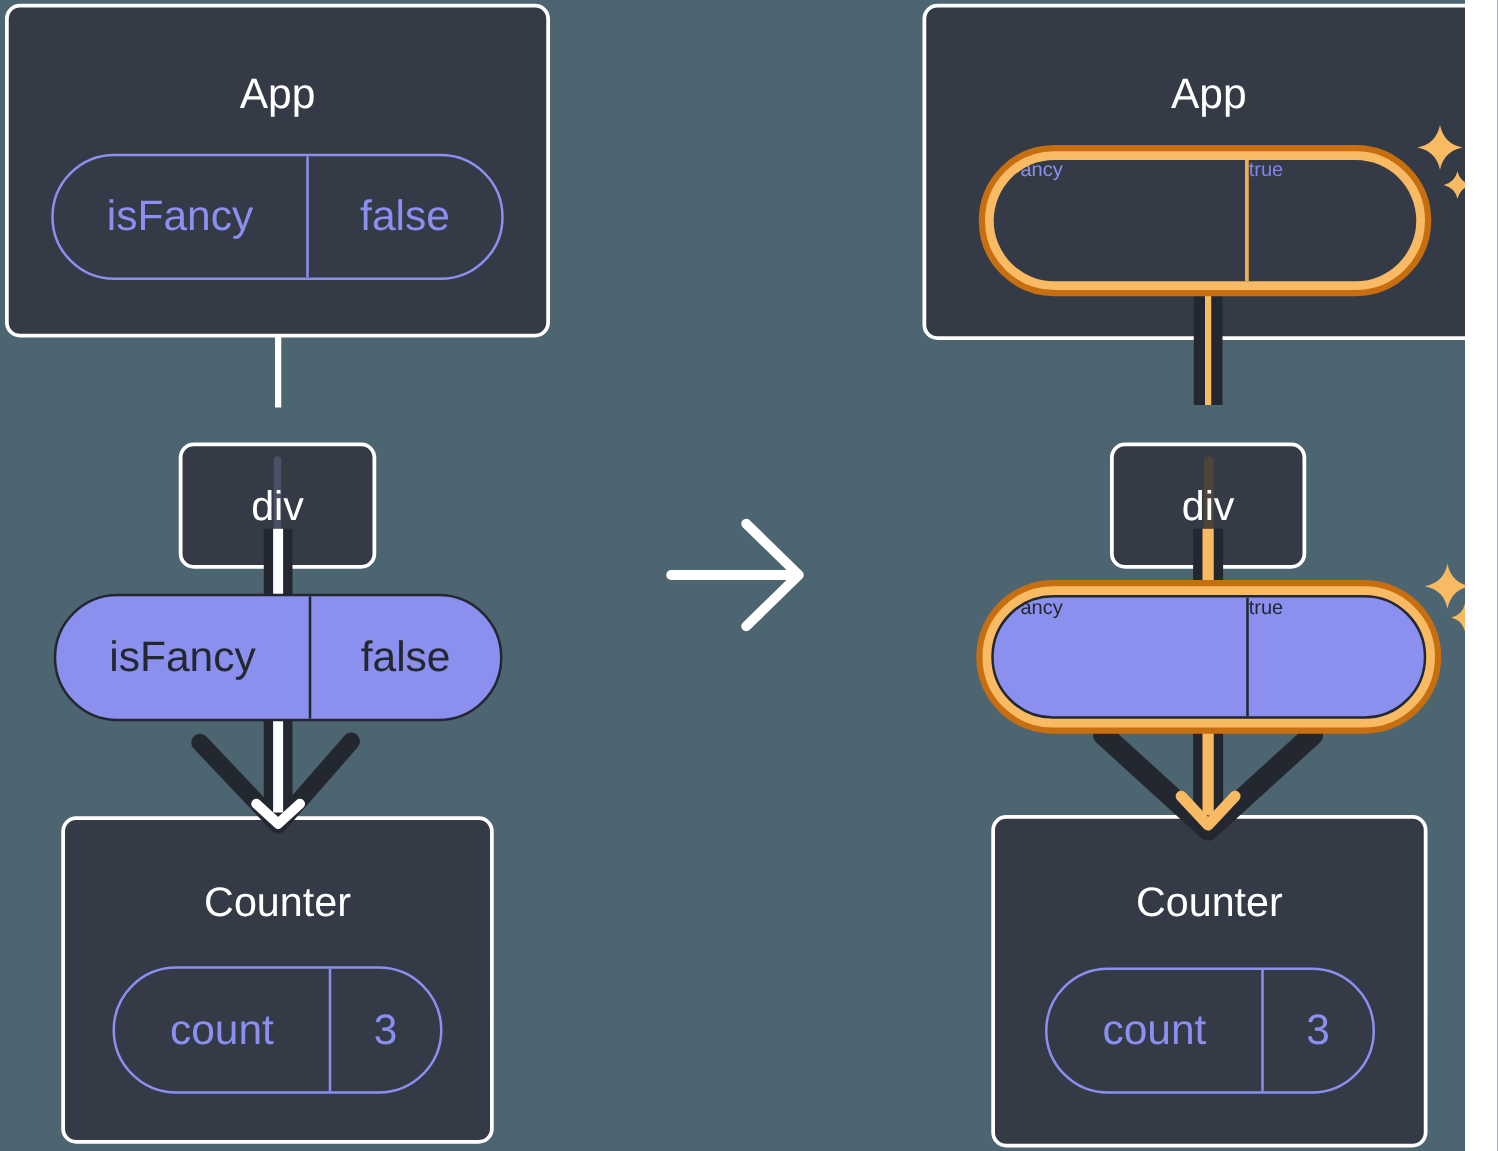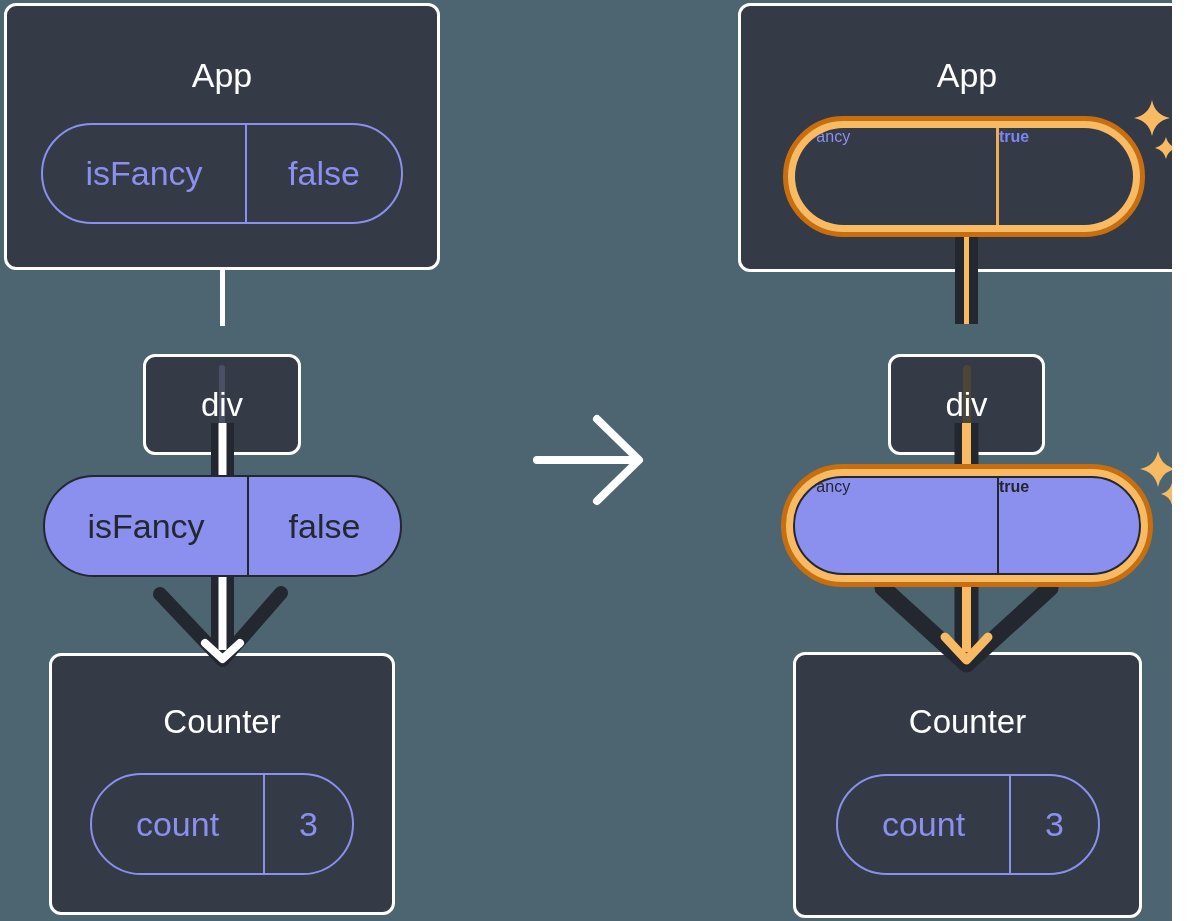--- a/index.html
+++ b/index.html
@@ -48,21 +48,21 @@
     background:#F8BA62; border:5px solid #C76F10; border-radius:64px;
   }
   .ring .inner {
     position:absolute; inset:7px; border-radius:50px; display:flex;
     box-sizing:border-box; overflow:hidden;
   }
   .ring .inner.on-dark { background:#343A46; color:#8B90F0; }
   .ring .inner.on-dark .cell.key { border-right:3px solid #F0AC55; }
   .ring .inner.on-purple { background:#8B8FEE; border:2.5px solid #23272F; color:#23272F; }
   .ring .inner.on-purple .cell.key { border-right:2.5px solid #23272F; }
-  .cell.bold { font-weight:700; }
+  .cell.bold { font-weight:400; }
   .true-purple { color:#7D85F6; }
 
   svg.overlay { position:absolute; inset:0; z-index:3; pointer-events:none; }
   svg.toplayer { position:absolute; inset:0; z-index:5; pointer-events:none; }
 </style>
 </head>
 <body>
 
 <div class="stage">
 

